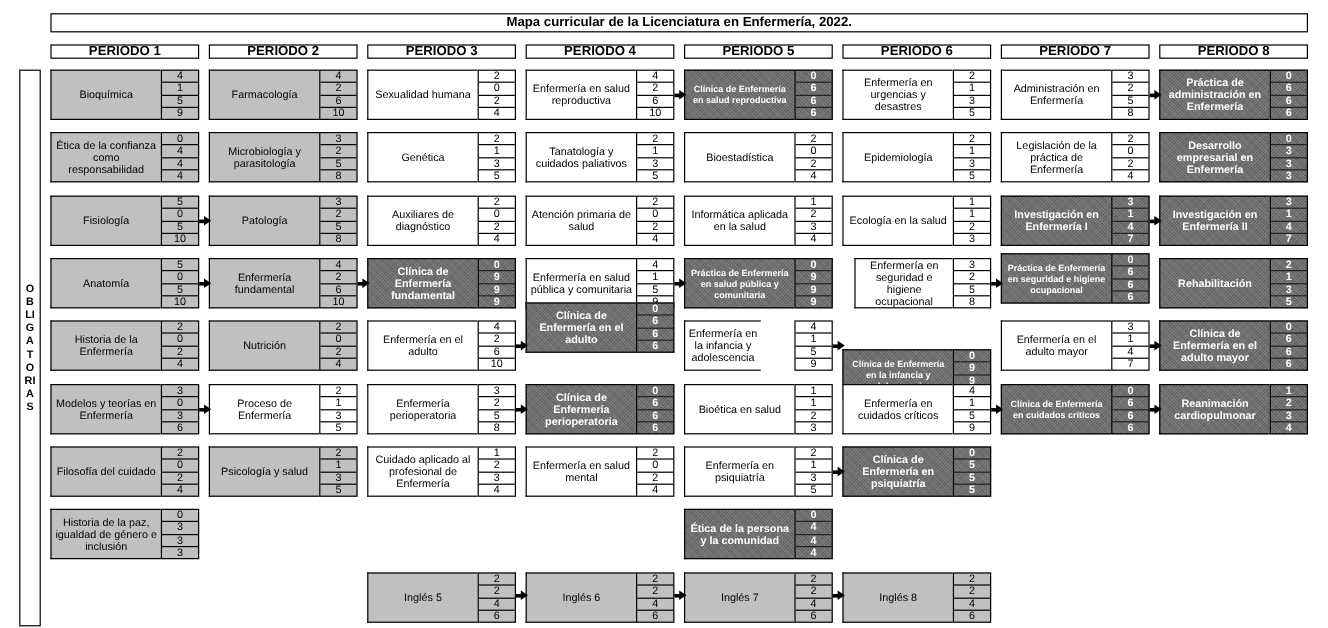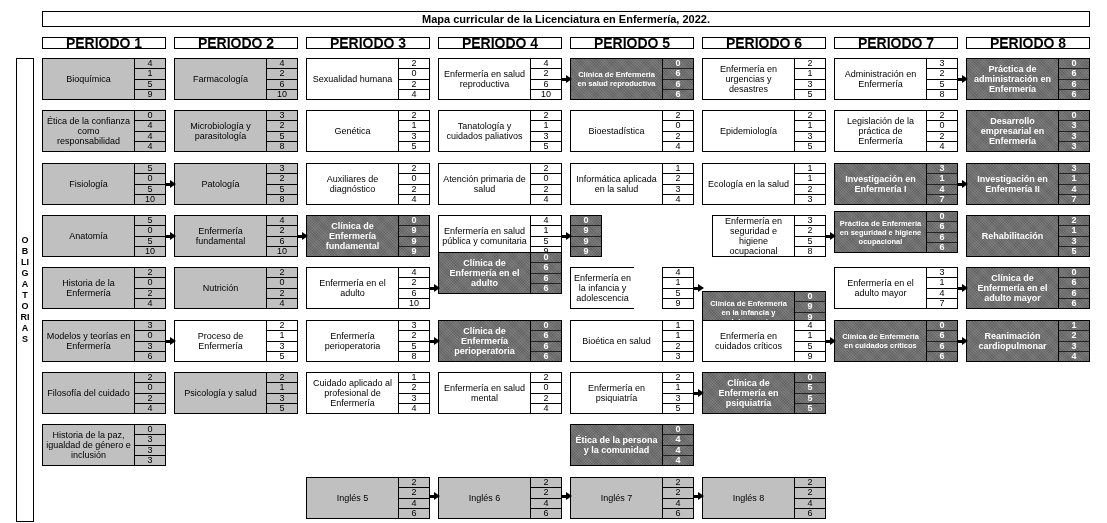--- a/index.html
+++ b/index.html
@@ -1,18 +1,18 @@
 <!DOCTYPE html>
 <html><head>
 <meta charset="utf-8">
 <style>
   html, body { margin:0; padding:0; background:#ffffff; }
   body { width:1107px; height:523px; position:relative; overflow:hidden; font-family:"Liberation Sans", sans-serif; color:#000; }
   .title { position:absolute; left:42px; top:11px; width:1046px; height:14px; border:1px solid #000; font-weight:bold; font-size:11px; text-align:center; line-height:14px; background:#fff; }
-  .period { position:absolute; top:37px; height:10px; width:122px; border:1px solid #000; font-weight:bold; font-size:14px; text-align:center; line-height:10px; background:#fff; }
+  .period { position:absolute; top:37px; height:10px; width:122px; border:1px solid #000; font-weight:bold; font-size:11px; text-align:center; line-height:10px; background:#fff; }
   .side { position:absolute; left:16px; top:58px; width:16px; height:462px; border:1px solid #000; background:#fff; display:flex; align-items:center; justify-content:center; }
   .side-text { font-weight:bold; font-size:9px; line-height:11px; text-align:center; width:10px; word-break:break-all; white-space:normal; }
   .block { position:absolute; width:124px; height:42px; display:flex; box-sizing:border-box; }
   .block .name { flex:1; border:1px solid #000; border-right:none; display:flex; align-items:center; justify-content:center; text-align:center; font-size:9px; line-height:10px; padding:0 2px; box-sizing:border-box; }
   .block .nums { width:32px; display:flex; flex-direction:column; border:1px solid #000; box-sizing:border-box; }
   .block .num { flex:1; border-top:1px solid #000; font-size:9px; text-align:center; line-height:9px; }
   .block .num:first-child { border-top:none; }
   .white .name, .white .nums { background:#ffffff; }
   .gray .name, .gray .nums { background:#c0c0c0; }
   .dark .name, .dark .nums {
@@ -345,20 +345,21 @@
     <div class="block white" style="left: 570px; top: 163px;">
       <div class="name">Informática aplicada en la salud</div>
       <div class="nums">
         <div class="num">1</div>
         <div class="num">2</div>
         <div class="num">3</div>
         <div class="num">4</div>
       </div>
     </div>
     <div class="block dark small" style="left: 570px; top: 215px;">
+      <div class="name">Práctica de Enfermería en salud pública y comunitaria</div>
       <div class="nums">
         <div class="num">0</div>
         <div class="num">9</div>
         <div class="num">9</div>
         <div class="num">9</div>
       </div>
     </div>
     <div class="block white" style="left: 570px; top: 267px; gap: 28px;">
       <div class="name">Enfermería en la infancia y adolescencia</div>
       <div class="nums">

